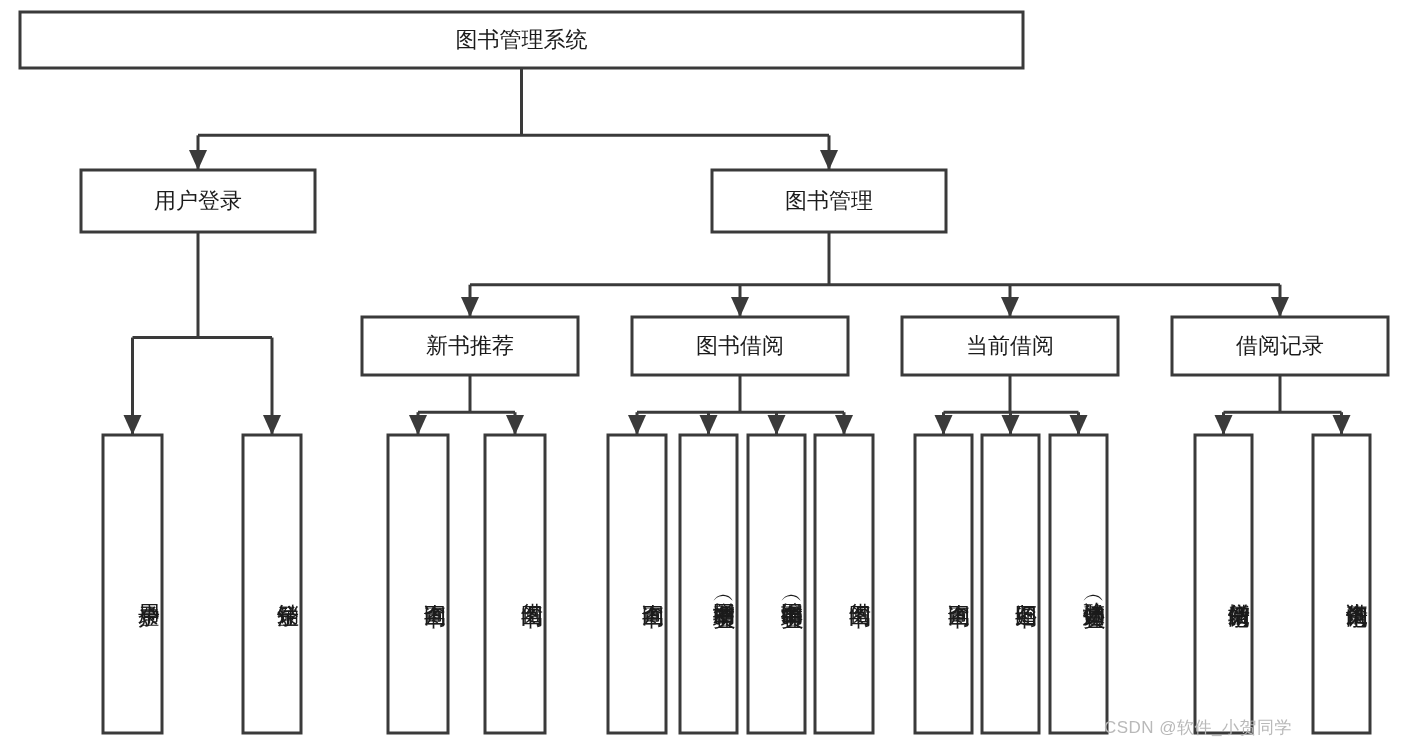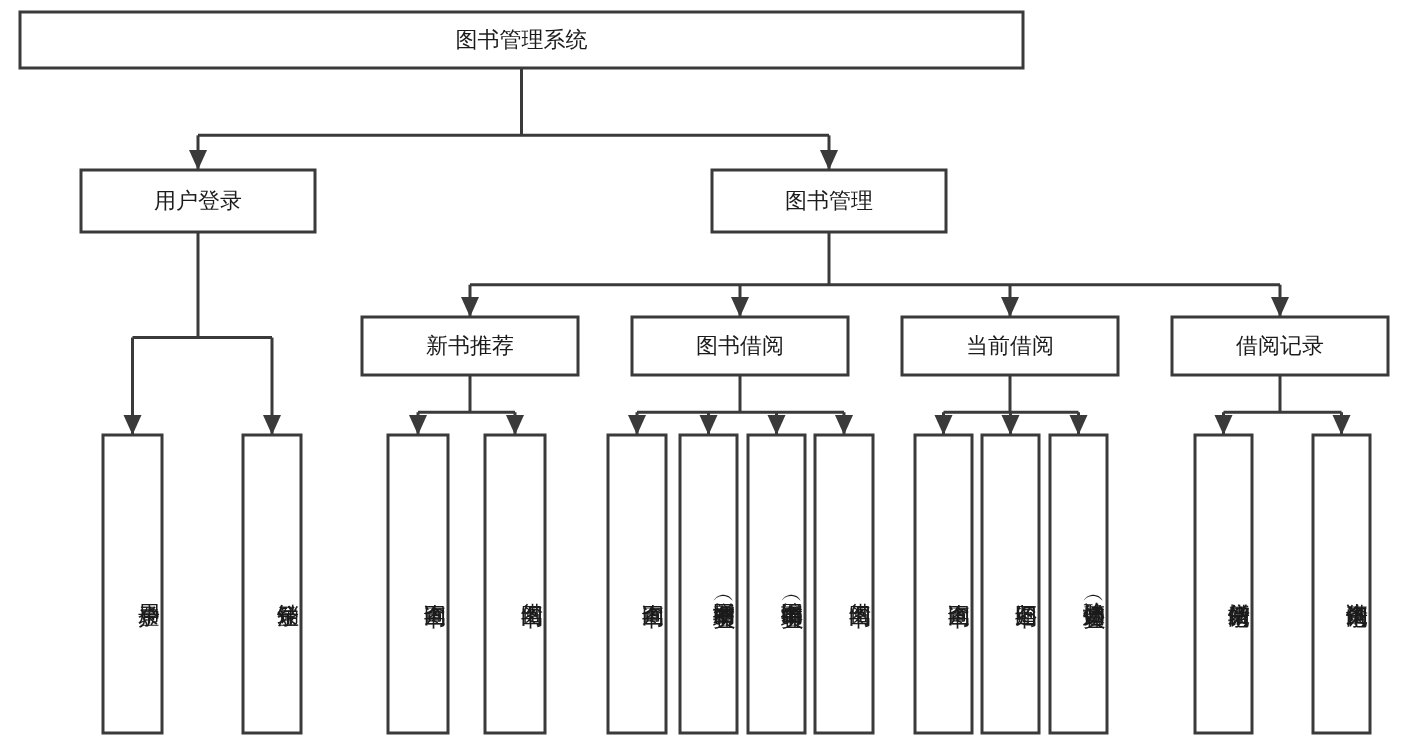--- a/index.html
+++ b/index.html
@@ -173,13 +173,14 @@
       <div class="leaf-label" style="left: 608px; top: 451px; width: 58px; height: 274px;">查询图书</div>
       <div class="leaf-label" style="left: 680px; top: 451px; width: 57px; height: 274px;">新增图书（管理员）</div>
       <div class="leaf-label" style="left: 748px; top: 451px; width: 57px; height: 274px;">编辑图书（管理员）</div>
       <div class="leaf-label" style="left: 815px; top: 451px; width: 58px; height: 274px;">借阅图书</div>
       <div class="leaf-label" style="left: 915px; top: 451px; width: 57px; height: 274px;">查询图书</div>
       <div class="leaf-label" style="left: 982px; top: 451px; width: 57px; height: 274px;">归还图书</div>
       <div class="leaf-label" style="left: 1050px; top: 451px; width: 57px; height: 274px;">确认归还（管理员）</div>
       <div class="leaf-label" style="left: 1195px; top: 451px; width: 57px; height: 274px;">新增借阅记录</div>
       <div class="leaf-label" style="left: 1313px; top: 451px; width: 57px; height: 274px;">查询借阅记录</div>
     </div>
+  <div class="watermark">CSDN @软件_小贺同学</div>
 </div>
 
 </body></html>

